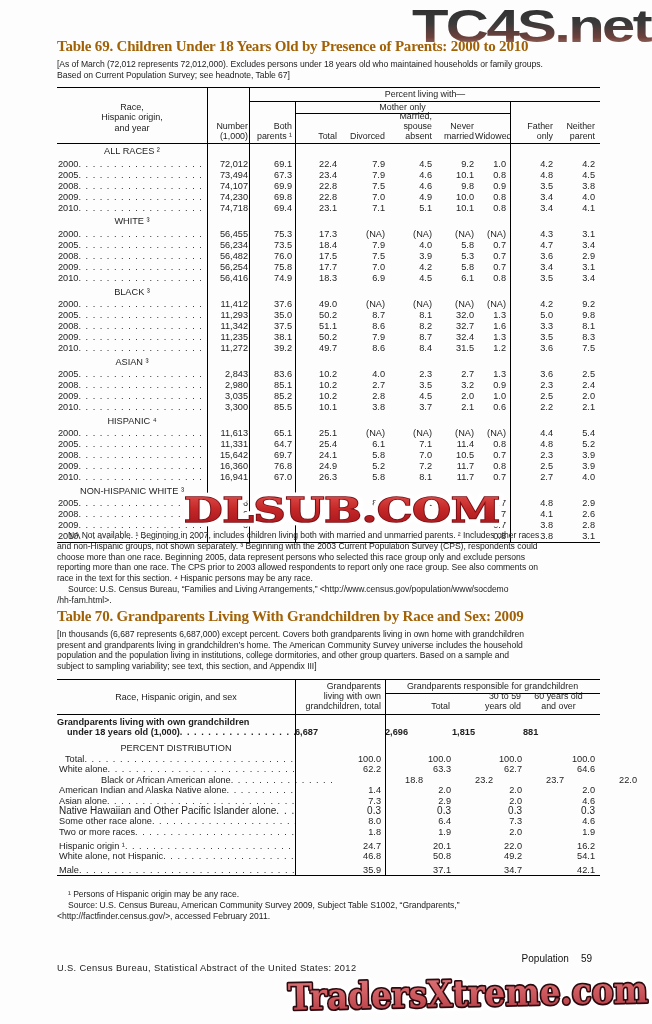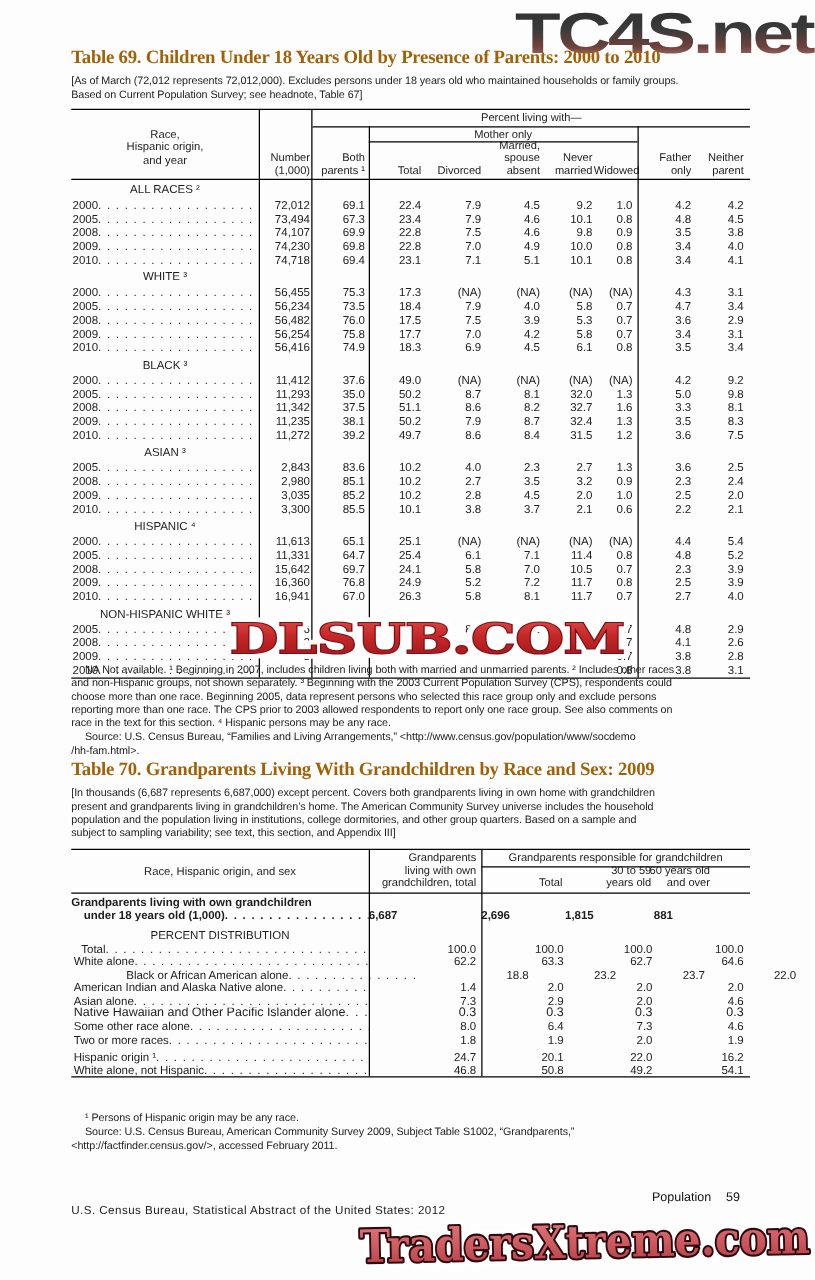--- a/index.html
+++ b/index.html
@@ -570,21 +570,21 @@
     <div class="t70-head">
       <div class="ghead" style="left:0;width:238px;top:12px;font-size:9px;">Race, Hispanic origin, and sex</div>
       <div class="ghead" style="left:328px;right:0;top:1px;height:11px;">Grandparents responsible for grandchildren</div>
       <div class="hrule" style="left:328px;right:0;top:12.5px;"></div>
       <div class="colcell pr4" style="position:absolute;left:238px;width:86px;bottom:2px;">Grandparents
 living with own
 grandchildren, total</div>
       <div class="colcell" style="position:absolute;left:328px;width:65px;bottom:2px;">Total</div>
       <div class="colcell" style="position:absolute;left:395px;width:69px;bottom:2px;">30 to 59
 years old</div>
-      <div class="colcell" style="position:absolute;left:440px;width:71px;bottom:2px;">60 years old
+      <div class="colcell" style="position:absolute;left:466px;width:71px;bottom:2px;text-align:center;">60 years old
 and over</div>
     </div>
     <div class="t70-body">
         <div class="t70-grid boldrow">
           <div class="stubwrap">
             <div>Grandparents living with own grandchildren</div>
             <div class="l2">
               <span>under 18 years old (1,000)</span>
               <span class="dots"></span>
             </div>
@@ -687,20 +687,30 @@
         </div>
         <div class="t70-grid drow row" style="font-size: 9.2px;">
           <div class="stub" style="padding-left: 2px;">
             <span>White alone, not Hispanic</span>
             <span class="dots"></span>
           </div>
           <div class="nr pr4">46.8</div>
           <div class="nr pr0">50.8</div>
           <div class="nr pr0">49.2</div>
           <div class="nr pr5">54.1</div>
+        </div>
+        <div class="t70-grid drow row gap" style="font-size: 9.2px;">
+          <div class="stub" style="padding-left: 2px;">
+            <span>Male</span>
+            <span class="dots"></span>
+          </div>
+          <div class="nr pr4">35.9</div>
+          <div class="nr pr0">37.1</div>
+          <div class="nr pr0">34.7</div>
+          <div class="nr pr5">42.1</div>
         </div>
       </div>
     <div class="vline" style="left:238px;top:0;bottom:0;"></div>
     <div class="vline" style="left:328px;top:0;bottom:0;"></div>
   </div>
 
   <div class="abs notes" style="left:57px;top:889px;width:552px;">
     <p>¹ Persons of Hispanic origin may be any race.</p>
     <p>Source: U.S. Census Bureau, American Community Survey 2009, Subject Table S1002, “Grandparents,”
 &lt;http://factfinder.census.gov/&gt;, accessed February 2011.</p>

